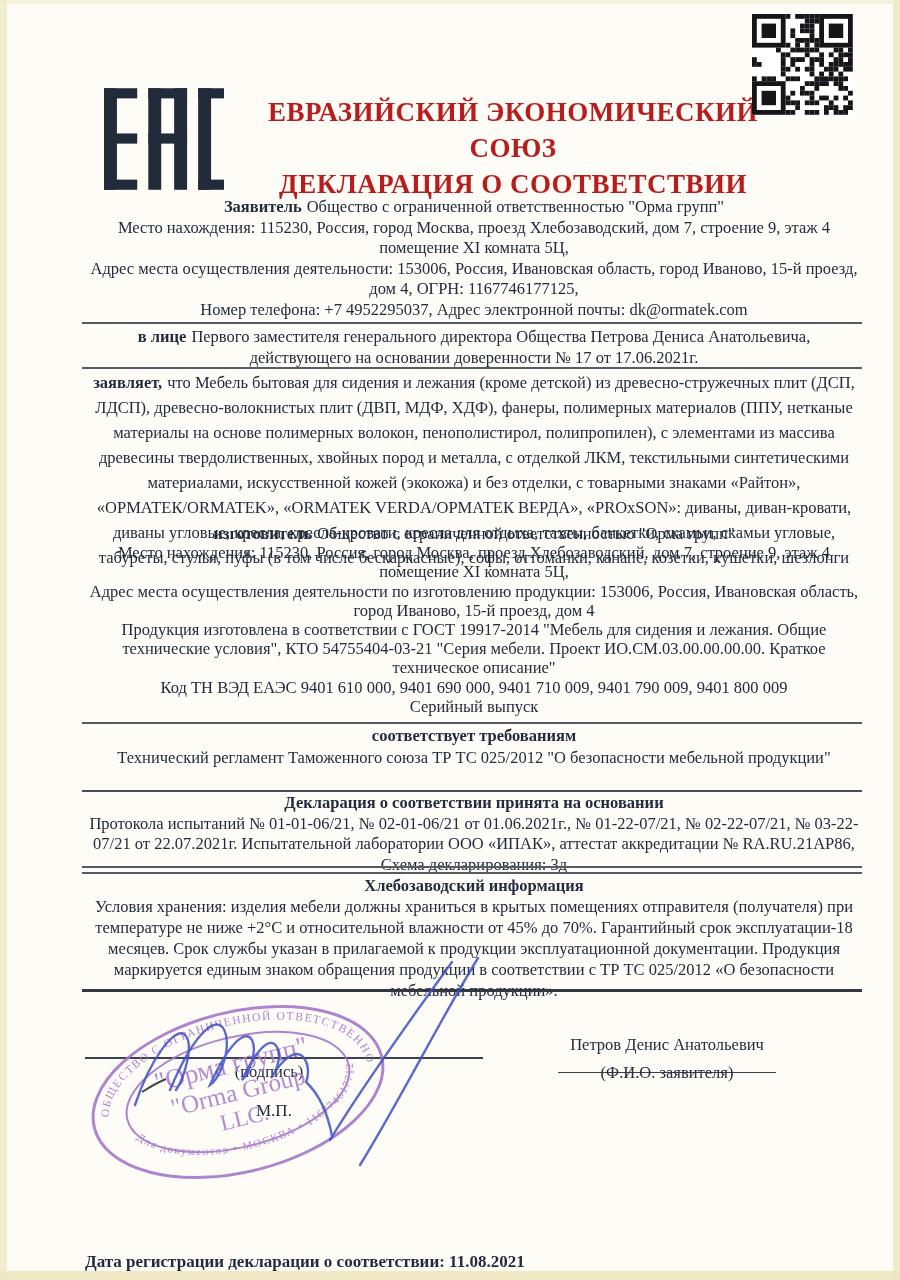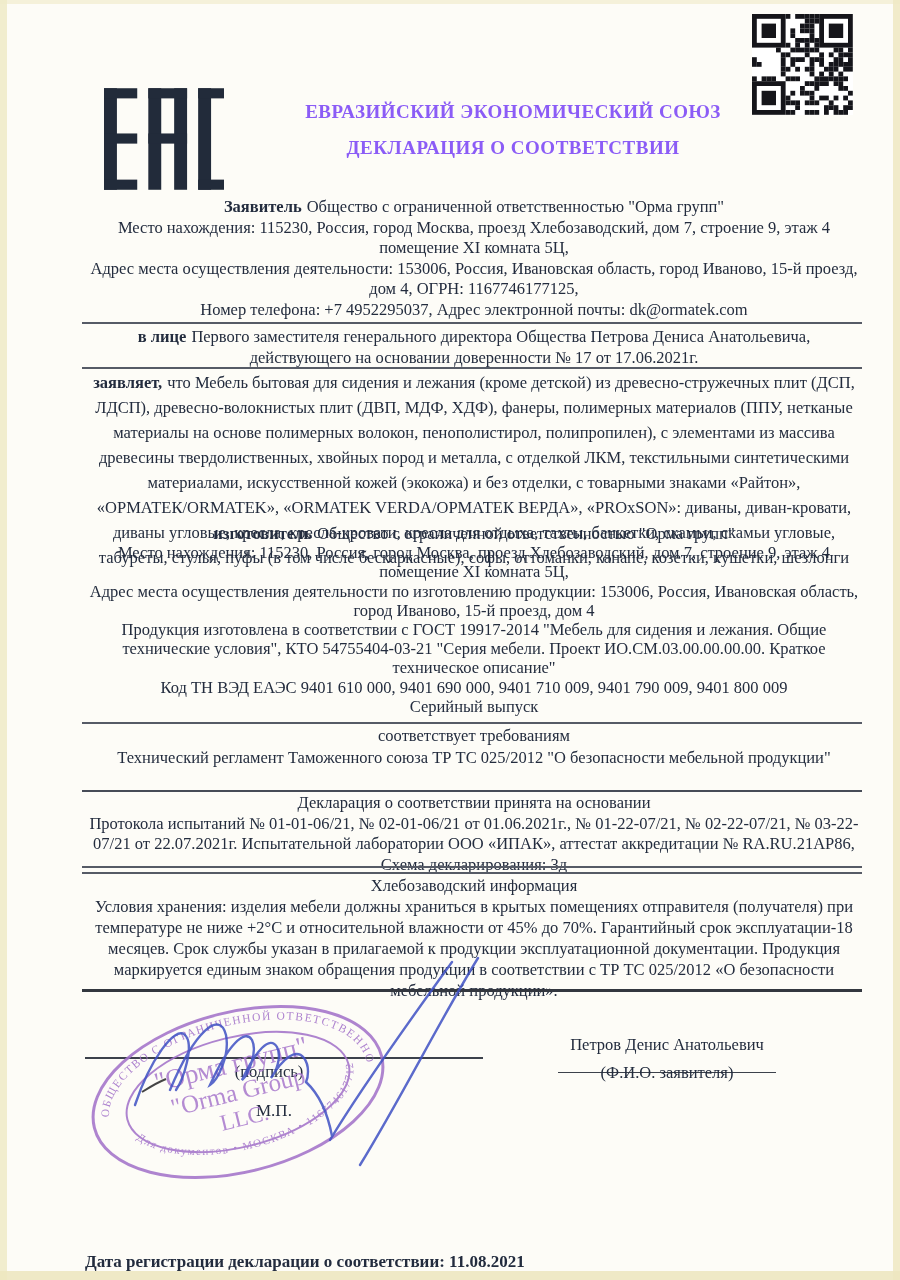--- a/index.html
+++ b/index.html
@@ -14,29 +14,29 @@
   .edge-t{left:0;top:0;right:0;height:4px;background:#f5f1da;}
   .edge-l{left:0;top:0;bottom:0;width:7px;background:#f0ebc9;opacity:.9;}
   .edge-r{right:0;top:0;bottom:0;width:7px;background:#efe9c4;opacity:.9;}
   .edge-b{left:0;bottom:0;right:0;height:9px;background:#ede7c0;opacity:.9;}
 
   .abs{position:absolute;}
   .sec{position:absolute;left:85px;width:778px;font-size:16.5px;}
   .sec p{margin:0;text-align:center;}
   .lbl{font-weight:bold;margin-right:5px;}
   .just{text-align:justify;}
-  .bold{font-weight:normal;}
+  .bold{font-weight:bold;}
   .divider{position:absolute;left:82px;width:780px;height:2px;background:#474c57;}
   .divider.thin{height:1.5px;background:#565b66;}
   .divider.thick{height:2.5px;background:#33373f;}
 
   .eac-logo{left:104px;top:86px;width:120px;height:106px;}
   .doc-title{
     left:228px;top:94px;width:570px;text-align:center;
-    font-weight:bold;font-size:19px;line-height:36px;color:#8b5cf6;letter-spacing:.5px;
+    font-weight:bold;font-size:27px;line-height:36px;color:#b91c1c;letter-spacing:.5px;
   }
   .qr{left:752px;top:14px;width:101px;height:101px;background:#fff;}
 
   
   .s-applicant{top:197px;line-height:20.6px;}
   .s-repr{top:326px;line-height:21px;}
   .s-declares{top:370px;line-height:25px;}
   .s-manuf{top:524px;line-height:19.2px;}
   .s-compl{top:725px;line-height:22px;}
   .s-basis{top:793px;line-height:20.5px;}

